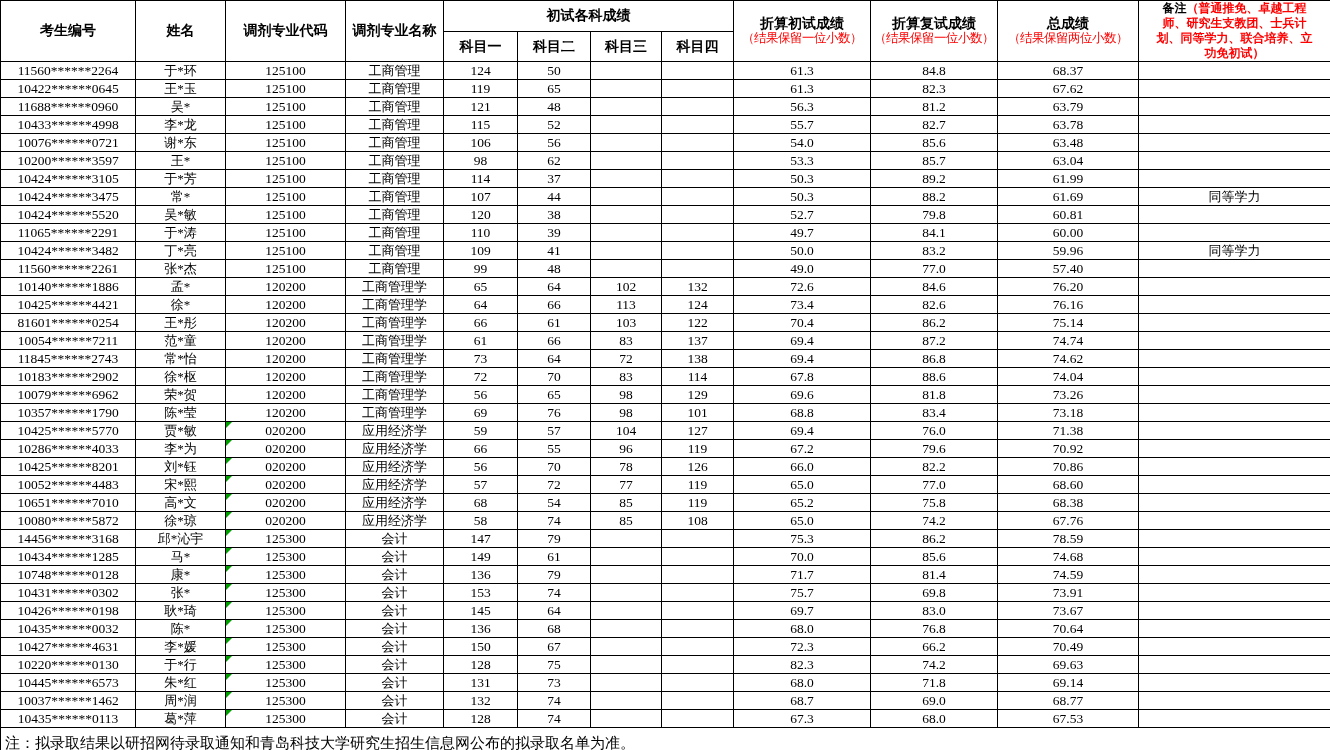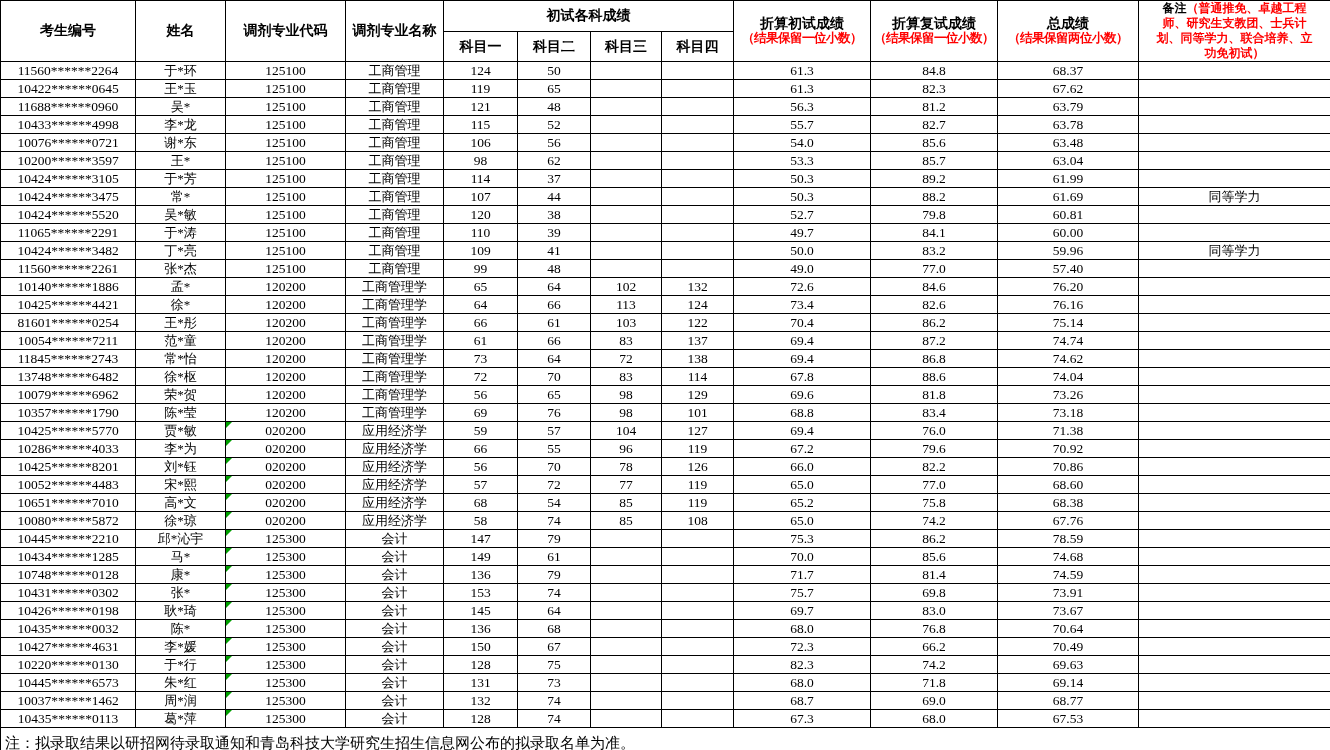--- a/index.html
+++ b/index.html
@@ -3,21 +3,21 @@
 <meta charset="utf-8">
 <style>
   html,body{margin:0;padding:0;background:#fff;}
   body{width:1330px;font-family:"Liberation Serif","DejaVu Serif",serif;color:#000;}
   table{border-collapse:collapse;table-layout:fixed;width:1330px;}
   th,td{border:1px solid #000;padding:0;text-align:center;vertical-align:middle;
         overflow:hidden;white-space:nowrap;position:relative;}
   thead tr.h1{height:23px;}
   thead tr.h2{height:23px;}
   thead th{font-weight:bold;font-size:14px;line-height:1.1;}
-  .sub{display:block;color:#ff0000;font-size:12.5px;font-weight:bold;letter-spacing:-0.5px;}
+  .sub{display:block;color:#ff0000;font-size:12.5px;font-weight:normal;letter-spacing:-0.5px;}
   th.remarks{font-size:12px;line-height:15px;white-space:normal;padding:0 14px;}
   .red-inline{color:#ff0000;}
   tbody tr{height:18px;}
   tbody td{font-size:13.5px;line-height:17px;}
   td[data-name="cell-name"],td[data-name="cell-major-name"],td[data-name="cell-remark"]{font-size:13px;}
   .flag{position:absolute;top:0;left:0;width:0;height:0;
         border-top:6px solid #00a000;border-right:6px solid transparent;}
   tfoot td.note{text-align:left;font-weight:normal;font-size:15px;height:30px;
         padding:0 0 0 4px;white-space:nowrap;}
 </style>
@@ -302,21 +302,21 @@
         <td data-name="cell-subject1">73</td>
         <td data-name="cell-subject2">64</td>
         <td data-name="cell-subject3">72</td>
         <td data-name="cell-subject4">138</td>
         <td data-name="cell-conv-initial">69.4</td>
         <td data-name="cell-conv-retest">86.8</td>
         <td data-name="cell-total">74.62</td>
         <td data-name="cell-remark"></td>
       </tr>
       <tr data-name="table-row">
-        <td data-name="cell-candidate-id">13748******6482</td>
+        <td data-name="cell-candidate-id">10183******2902</td>
         <td data-name="cell-name">徐*枢</td>
         <td data-name="cell-major-code">120200</td>
         <td data-name="cell-major-name">工商管理学</td>
         <td data-name="cell-subject1">72</td>
         <td data-name="cell-subject2">70</td>
         <td data-name="cell-subject3">83</td>
         <td data-name="cell-subject4">114</td>
         <td data-name="cell-conv-initial">67.8</td>
         <td data-name="cell-conv-retest">88.6</td>
         <td data-name="cell-total">74.04</td>
@@ -428,21 +428,21 @@
         <td data-name="cell-subject1">58</td>
         <td data-name="cell-subject2">74</td>
         <td data-name="cell-subject3">85</td>
         <td data-name="cell-subject4">108</td>
         <td data-name="cell-conv-initial">65.0</td>
         <td data-name="cell-conv-retest">74.2</td>
         <td data-name="cell-total">67.76</td>
         <td data-name="cell-remark"></td>
       </tr>
       <tr data-name="table-row">
-        <td data-name="cell-candidate-id">10445******2210</td>
+        <td data-name="cell-candidate-id">14456******3168</td>
         <td data-name="cell-name">邱*沁宇</td>
         <td data-name="cell-major-code">125300<span class="flag" data-name="error-flag-icon"></span></td>
         <td data-name="cell-major-name">会计</td>
         <td data-name="cell-subject1">147</td>
         <td data-name="cell-subject2">79</td>
         <td data-name="cell-subject3"></td>
         <td data-name="cell-subject4"></td>
         <td data-name="cell-conv-initial">75.3</td>
         <td data-name="cell-conv-retest">86.2</td>
         <td data-name="cell-total">78.59</td>

